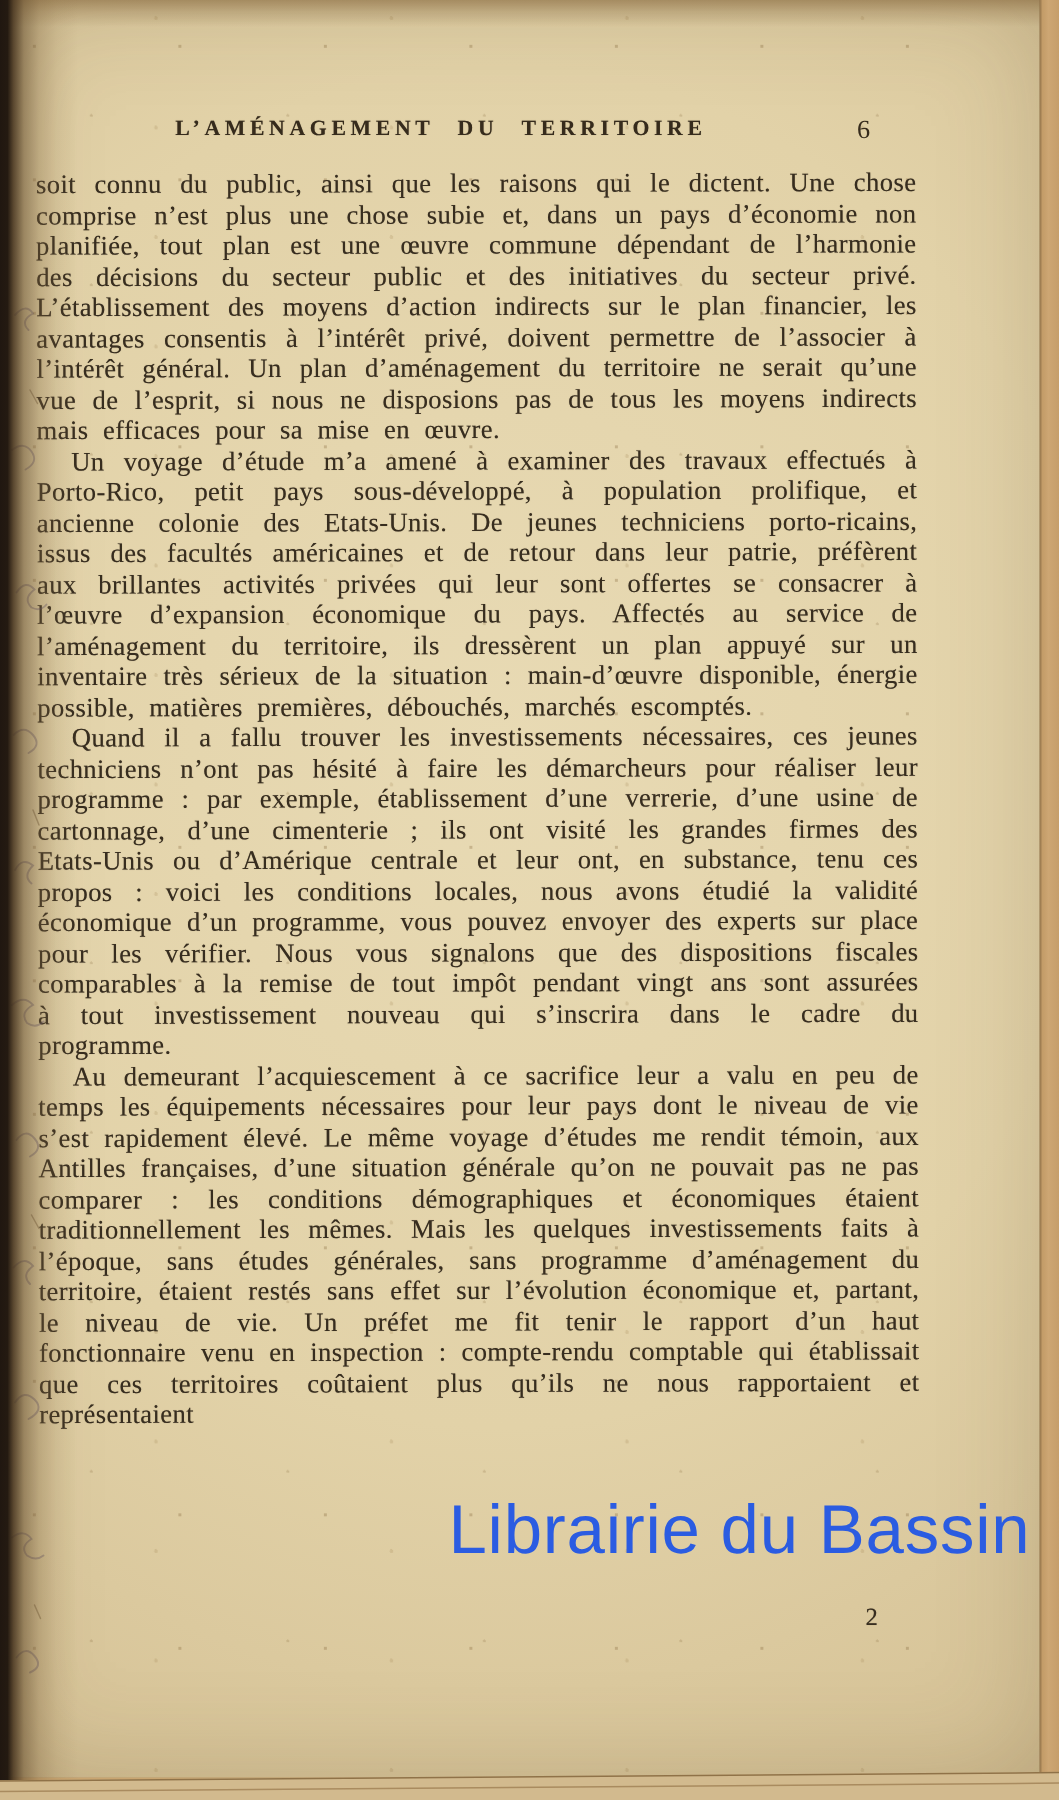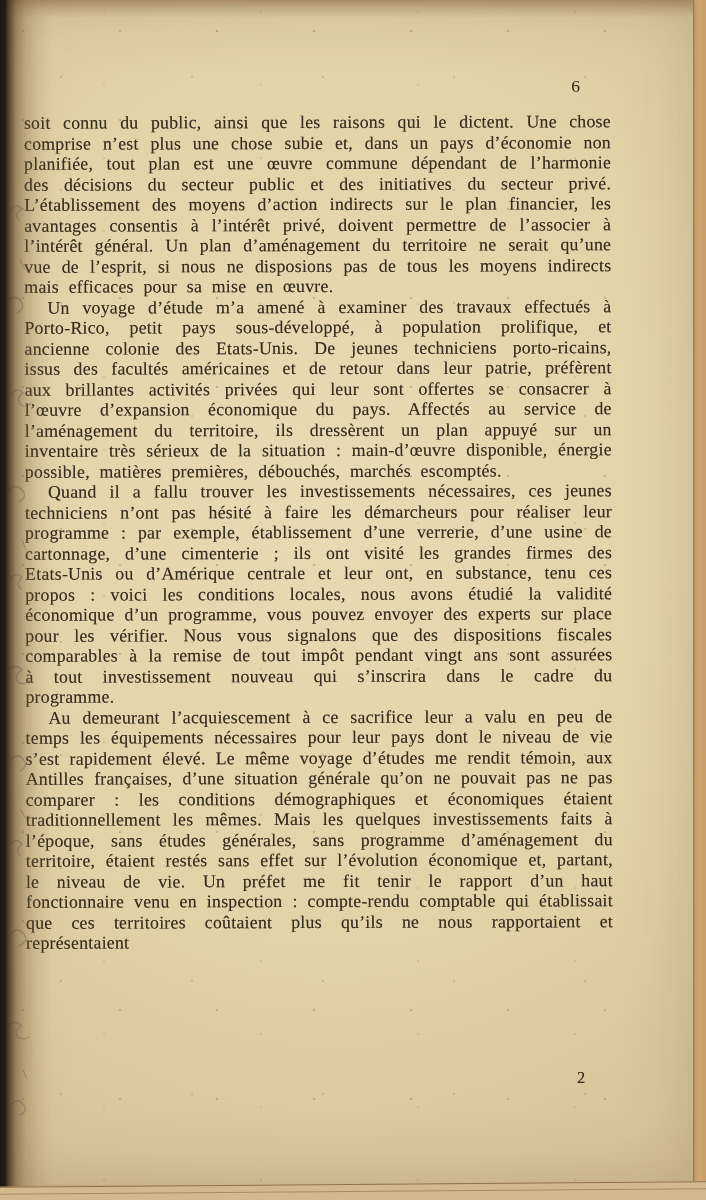--- a/index.html
+++ b/index.html
@@ -116,20 +116,21 @@
 </head>
 <body>
 
 <div class="photo">
 
   <div class="page-surface"></div>
 
   <div class="top-edge"></div>
 
   <div class="header">
+    <span class="running-title">L’AMÉNAGEMENT DU TERRITOIRE</span>
     <span class="page-number">6</span>
   </div>
 
   <div class="body-text">
     <p>soit connu du public, ainsi que les raisons qui le dictent. Une chose comprise n’est plus une chose subie et, dans un pays d’économie non planifiée, tout plan est une œuvre commune dépendant de l’harmonie des décisions du secteur public et des initiatives du secteur privé. L’établissement des moyens d’action indirects sur le plan financier, les avantages consentis à l’intérêt privé, doivent permettre de l’associer à l’intérêt général. Un plan d’aménagement du territoire ne serait qu’une vue de l’esprit, si nous ne disposions pas de tous les moyens indirects mais efficaces pour sa mise en œuvre.</p>
     <p class="indent">Un voyage d’étude m’a amené à examiner des travaux effectués à Porto-Rico, petit pays sous-développé, à population prolifique, et ancienne colonie des Etats-Unis. De jeunes techniciens porto-ricains, issus des facultés américaines et de retour dans leur patrie, préfèrent aux brillantes activités privées qui leur sont offertes se consacrer à l’œuvre d’expansion économique du pays. Affectés au service de l’aménagement du territoire, ils dressèrent un plan appuyé sur un inventaire très sérieux de la situation : main-d’œuvre disponible, énergie possible, matières premières, débouchés, marchés escomptés.</p>
     <p class="indent">Quand il a fallu trouver les investissements nécessaires, ces jeunes techniciens n’ont pas hésité à faire les démarcheurs pour réaliser leur programme : par exemple, établissement d’une verrerie, d’une usine de cartonnage, d’une cimenterie ; ils ont visité les grandes firmes des Etats-Unis ou d’Amérique centrale et leur ont, en substance, tenu ces propos : voici les conditions locales, nous avons étudié la validité économique d’un programme, vous pouvez envoyer des experts sur place pour les vérifier. Nous vous signalons que des dispositions fiscales comparables à la remise de tout impôt pendant vingt ans sont assurées à tout investissement nouveau qui s’inscrira dans le cadre du programme.</p>
     <p class="indent">Au demeurant l’acquiescement à ce sacrifice leur a valu en peu de temps les équipements nécessaires pour leur pays dont le niveau de vie s’est rapidement élevé. Le même voyage d’études me rendit témoin, aux Antilles françaises, d’une situation générale qu’on ne pouvait pas ne pas comparer : les conditions démographiques et économiques étaient traditionnellement les mêmes. Mais les quelques investissements faits à l’époque, sans études générales, sans programme d’aménagement du territoire, étaient restés sans effet sur l’évolution économique et, partant, le niveau de vie. Un préfet me fit tenir le rapport d’un haut fonctionnaire venu en inspection : compte-rendu comptable qui établissait que ces territoires coûtaient plus qu’ils ne nous rapportaient et représentaient</p>
   </div>
 
@@ -158,14 +159,15 @@
   </svg>
 
   <div class="gutter-shadow"></div>
 
   <div class="page-edge-right"></div>
 
   <div class="bottom-pages">
     <div class="inner-line"></div>
   </div>
 
+  <div class="watermark">Librairie du Bassin</div>
 
 </div>
 
 </body></html>

